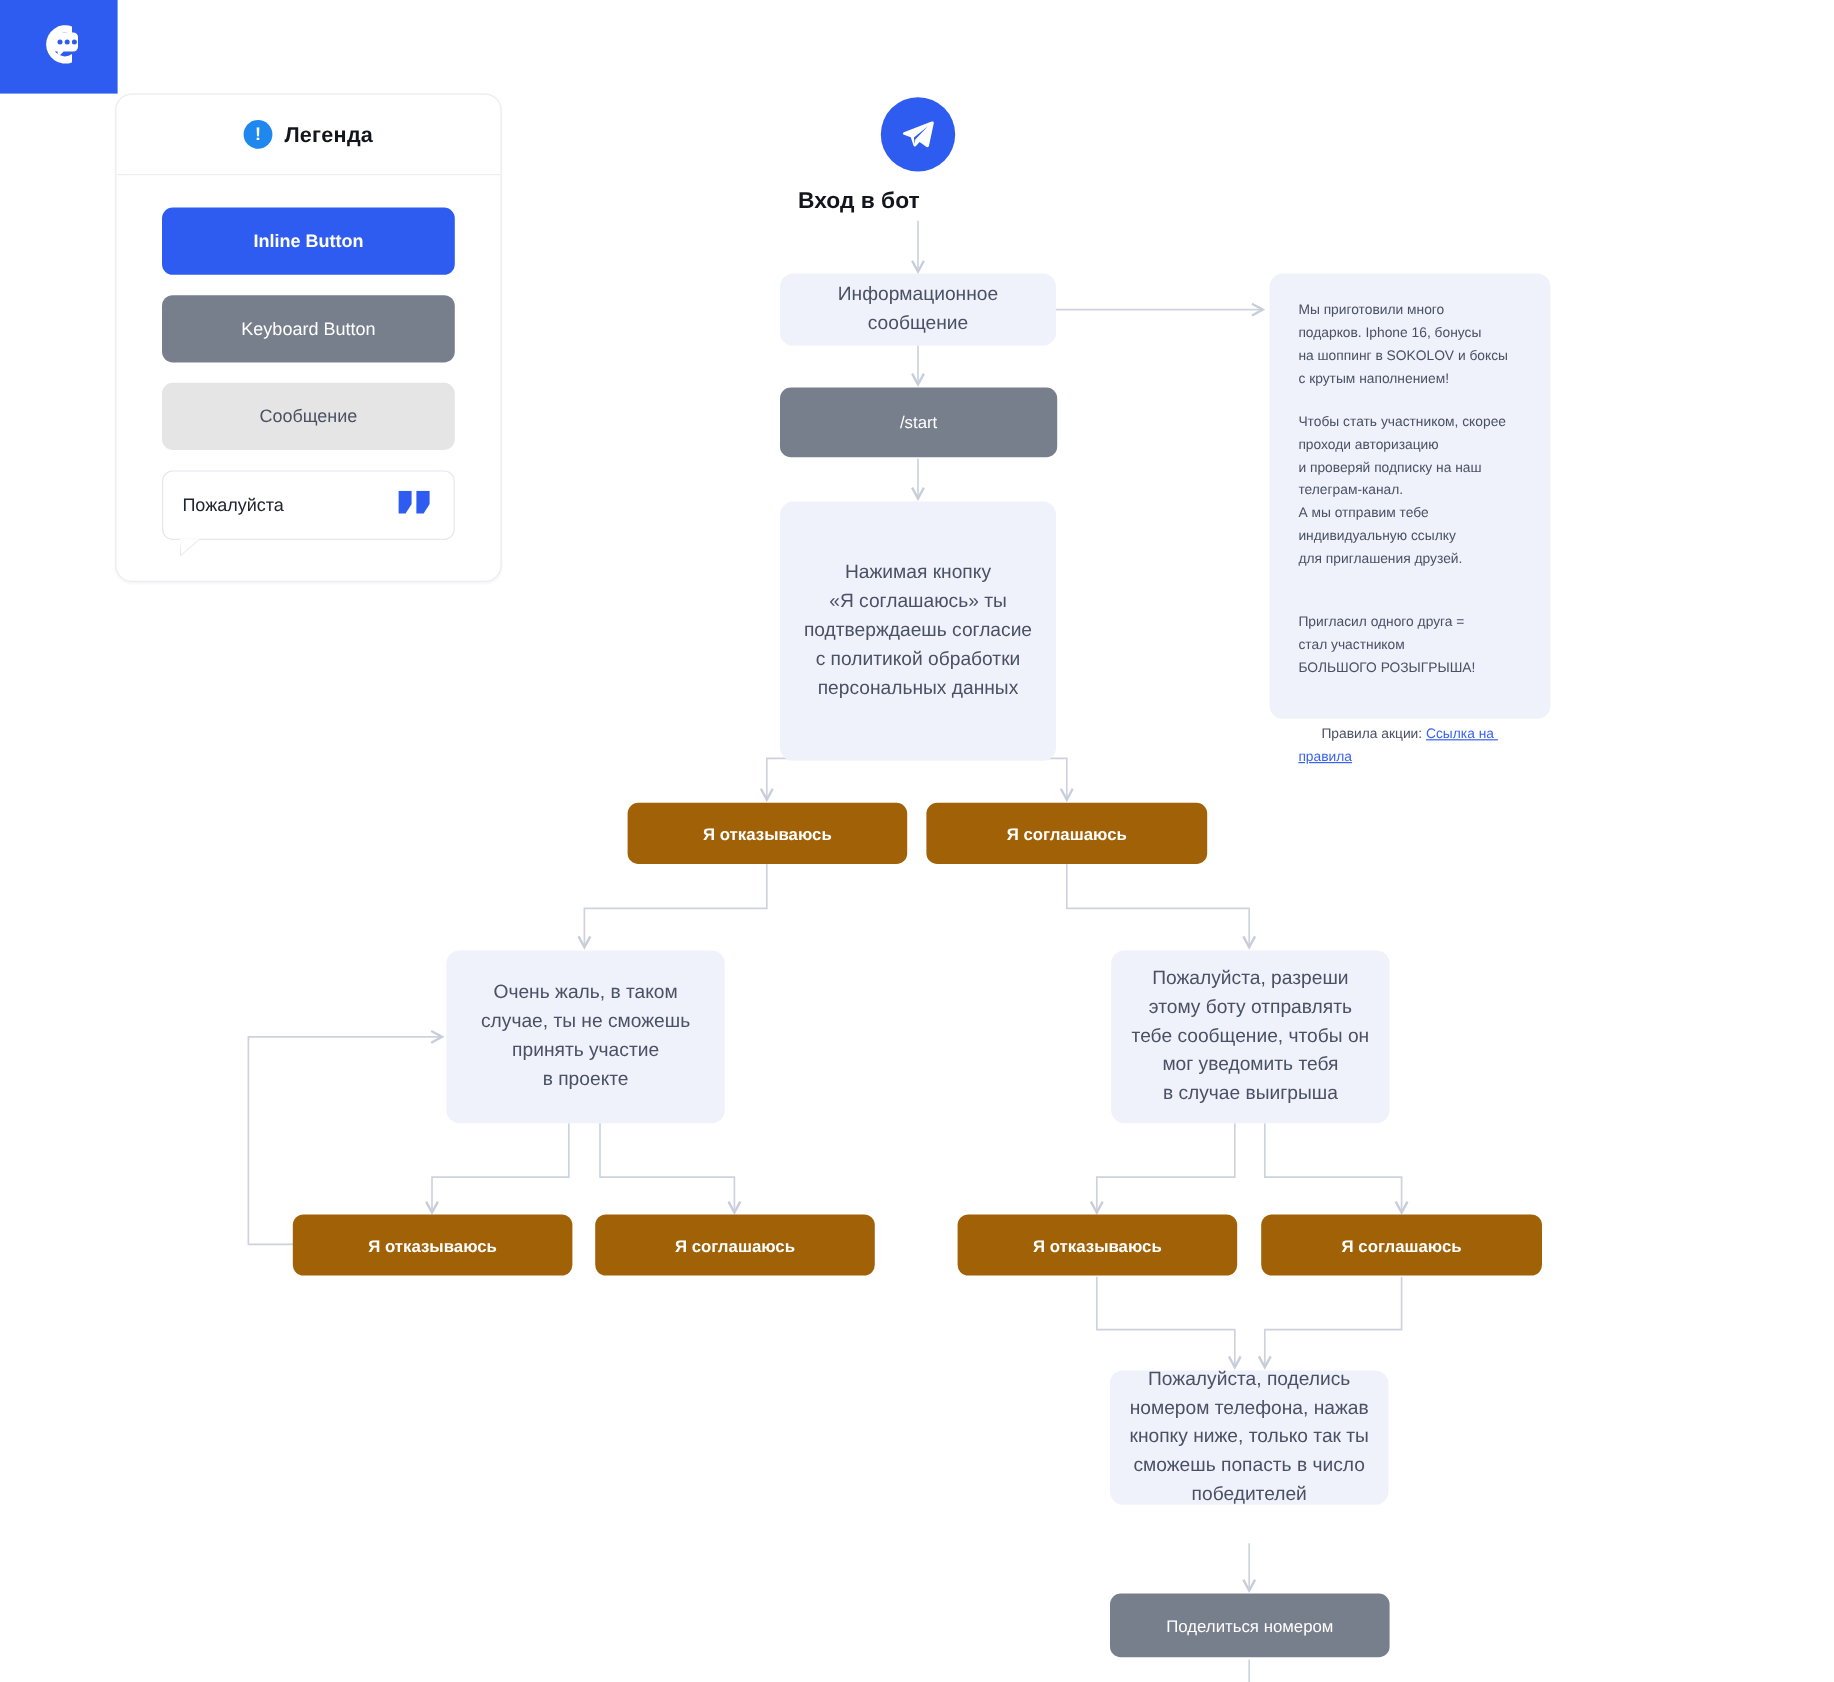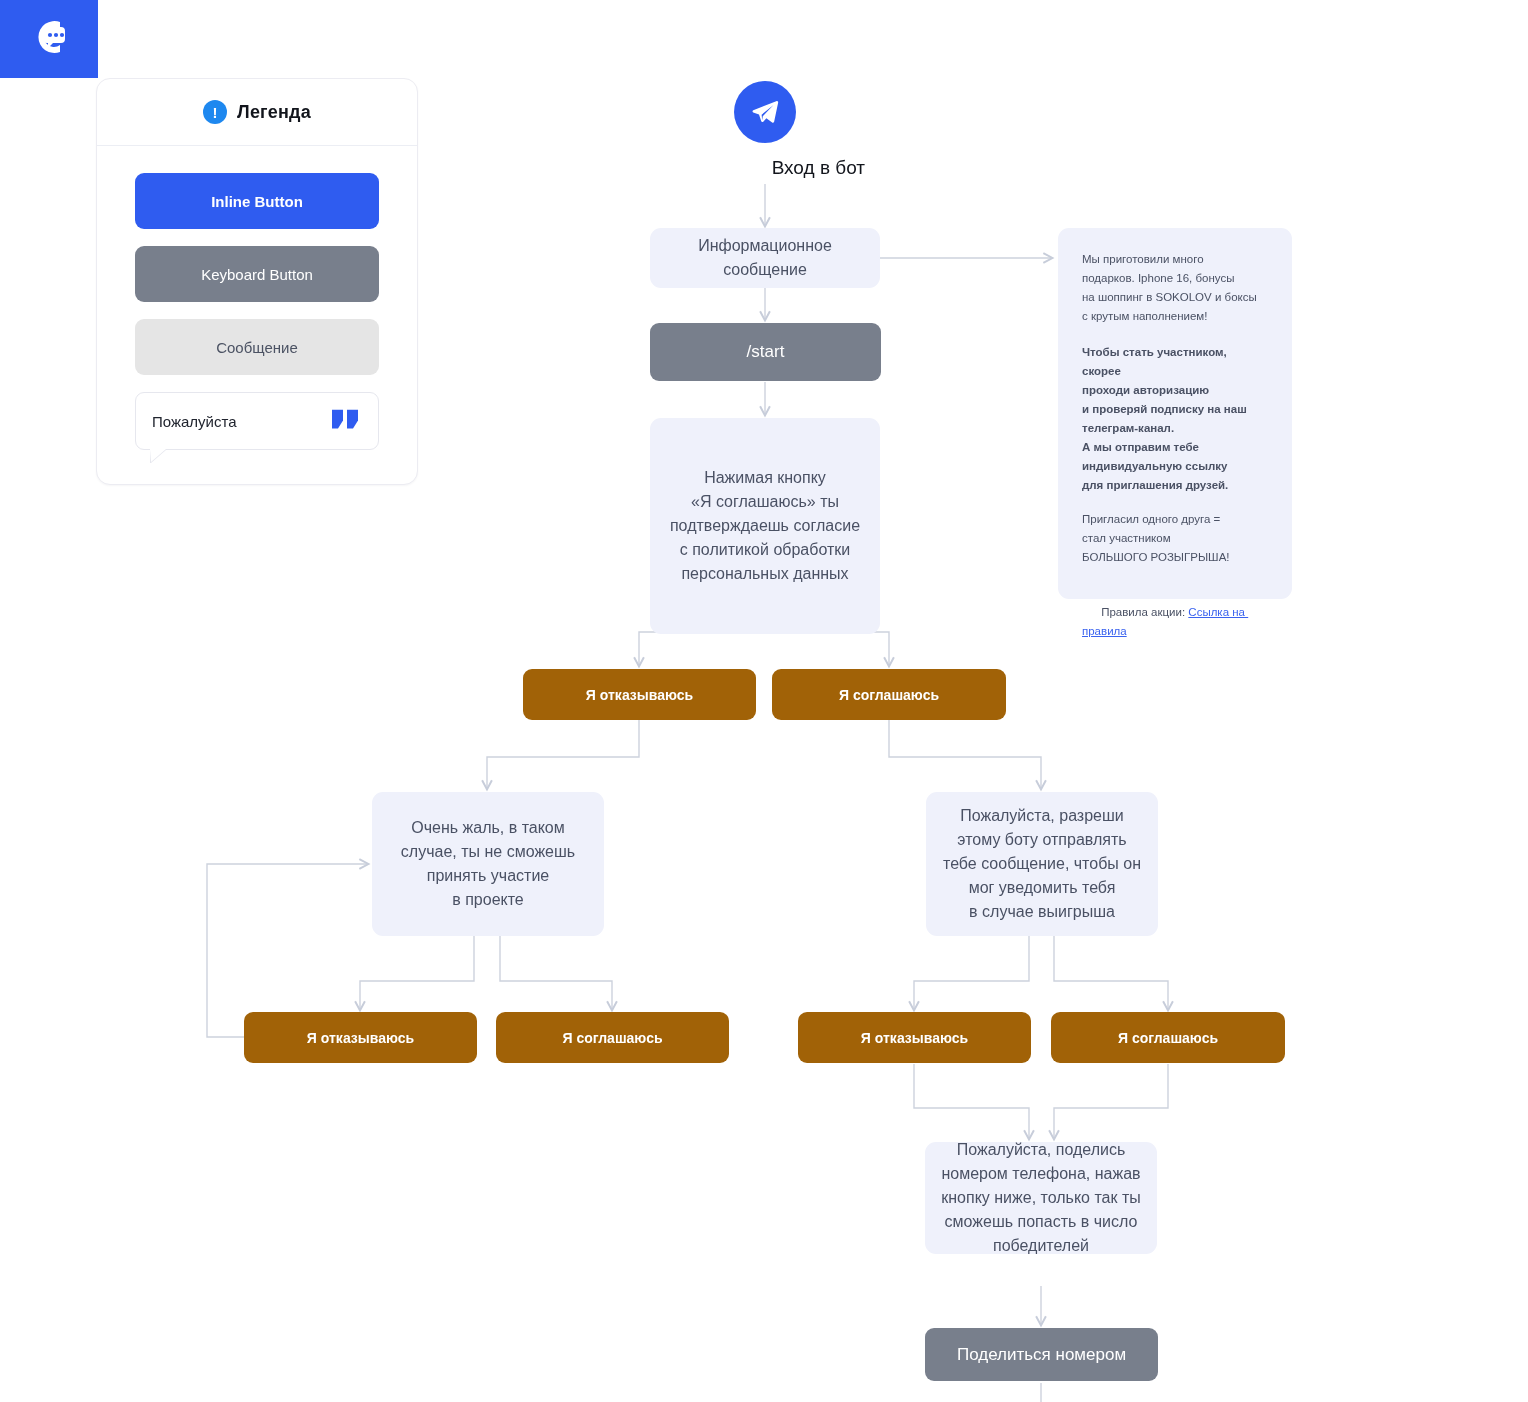--- a/index.html
+++ b/index.html
@@ -64,29 +64,29 @@
     display:flex;align-items:center;justify-content:center;text-align:center;
     font-size:16px;line-height:24px;padding:14px 6px;
   }
   .msg.left{align-items:flex-start;justify-content:flex-start;text-align:left;
     font-size:11.5px;line-height:19px;padding:22px 24px;white-space:pre-wrap;}
   .btn-inline{
     background:#a16207;border-radius:9px;color:#ffffff;font-weight:bold;font-size:14px;
     display:flex;align-items:center;justify-content:center;text-align:center;
   }
   .btn-kb{
-    background:#787f8c;border-radius:9px;color:#ffffff;font-size:17px;
+    background:#787f8c;border-radius:9px;color:#ffffff;font-size:14px;
     display:flex;align-items:center;justify-content:center;text-align:center;
   }
   .tg-circle{
     position:absolute;width:62px;height:62px;border-radius:50%;background:#2f5cf0;
     display:flex;align-items:center;justify-content:center;
   }
   .start-label{
-    position:absolute;font-size:19px;font-weight:normal;color:#12151c;text-align:right;
+    position:absolute;font-size:19px;font-weight:bold;color:#12151c;text-align:left;
   }
   .rules-link{color:#3b63ef;text-decoration:underline;}
 
   svg.edges{position:absolute;left:0;top:0;width:1528px;height:1402px;pointer-events:none;}
 </style>
 </head>
 <body>
 
 <div class="canvas">
 
@@ -185,21 +185,21 @@
 «Я соглашаюсь» ты
 подтверждаешь согласие
 с политикой обработки
 персональных данных</div>
 
   <div class="node msg left" style="left:1058px;top:228px;width:234px;height:371px;flex-direction:column;">
     <div style="white-space:pre-line;margin-bottom:17px;">Мы приготовили много
 подарков. Iphone 16, бонусы
 на шоппинг в SOKOLOV и боксы
 с крутым наполнением!</div>
-    <div style="white-space:pre-line;margin-bottom:15px;font-weight:bold;">Чтобы стать участником, скорее
+    <div style="white-space:pre-line;margin-bottom:34px;">Чтобы стать участником, скорее
 проходи авторизацию
 и проверяй подписку на наш
 телеграм-канал.
 А мы отправим тебе
 индивидуальную ссылку
 для приглашения друзей.</div>
     <div style="white-space:pre-line;margin-bottom:17px;">Пригласил одного друга =
 стал участником
 БОЛЬШОГО РОЗЫГРЫША!</div>
     <div>

